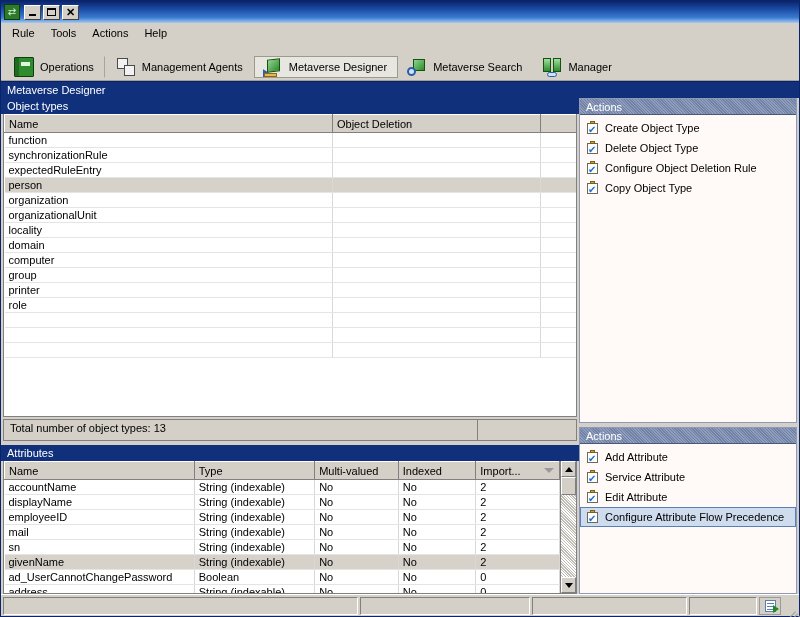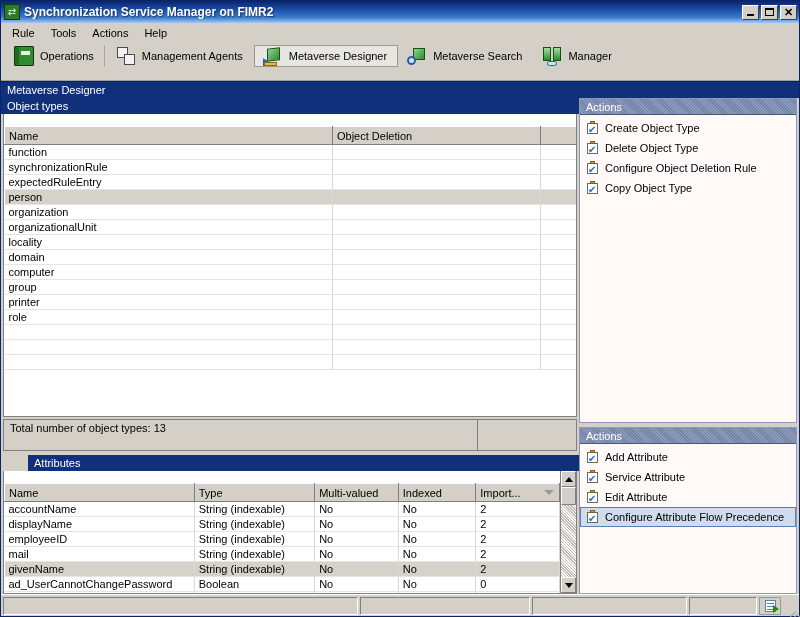--- a/index.html
+++ b/index.html
@@ -75,21 +75,21 @@
     padding: 2px 8px;
     font-size: 11px;
     color: #000;
     cursor: default;
   }
 
   
   .toolbar {
     height: 38px;
     background: #d4d0c8;
-    display: flex; align-items: flex-start;
+    display: flex; align-items: flex-end;
     padding: 2px 2px 0 4px;
     flex: none;
     border-bottom: 1px solid #a0a0a0;
   }
   .tbtab {
     display: flex; align-items: center; gap: 6px;
     padding: 0 10px 0 8px;
     cursor: pointer;
     font-size: 11px;
     color: #000;
@@ -164,21 +164,20 @@
     flex: 1;
     display: flex; flex-direction: column;
     min-height: 0;
     overflow: hidden;
   }
   table.grid {
     width: 100%;
     border-collapse: collapse;
     table-layout: fixed;
     font-size: 11px;
-    margin-top: 12px;
   }
   table.grid th {
     background: #d4d0c8;
     border-right: 1px solid #808080;
     border-bottom: 1px solid #808080;
     border-top: 1px solid #ffffff;
     border-left: 1px solid #ffffff;
     text-align: left;
     font-weight: normal;
     padding: 2px 4px;
@@ -202,21 +201,21 @@
     position: absolute; right: 5px; top: 6px;
     width: 0; height: 0;
     border-left: 5px solid transparent;
     border-right: 5px solid transparent;
     border-top: 5px solid #9a9a9a;
   }
   .statusline {
     background: #d4d0c8;
     border: 1px solid #808080;
     margin: 2px 2px 0 2px;
-    height: 32px;
+    height: 22px;
     display: flex;
     flex: none;
     font-size: 11px;
   }
   .statusline .p1 { flex: 1; padding: 2px 6px; border-right: 1px solid #808080; overflow: hidden; white-space: nowrap;}
   .statusline .p2 { width: 98px; }
 
   
   .actpanel {
     background: #fffaf8;
@@ -346,21 +345,20 @@
 </style>
 </head>
 <body>
 
 <div class="window">
 
   <div class="titlebar">
     <div class="title-icon">
         <span class="gl">⇄</span>
       </div>
-    <div class="title-text">Synchronization Service Manager on FIMR2</div>
     <div class="title-buttons">
       <div class="tbtn min">
           <i></i>
         </div>
       <div class="tbtn max">
           <i></i>
         </div>
       <div class="tbtn close">
           <i>✕</i>
         </div>
@@ -507,21 +505,21 @@
               </tr>
           </tbody>
         </table>
       </div>
 
       <div class="statusline">
         <div class="p1">Total number of object types: 13</div>
         <div class="p2"></div>
       </div>
 
-      <div class="sectionhdr" style="margin-top:4px;margin-left:27px;">Attributes</div>
+      <div class="sectionhdr" style="margin-top:4px;">Attributes</div>
       <div class="gridwrap" style="flex:1; display:flex; flex-direction:row;">
         <div style="flex:1; overflow:hidden;">
           <table class="grid">
             <colgroup>
                 <col style="width:186px">
                 <col style="width:118px">
                 <col style="width:82px">
                 <col style="width:76px">
                 <col style="width:82px">
               </colgroup>
@@ -554,20 +552,27 @@
                 </tr>
               <tr>
                   <td>employeeID</td>
                   <td>String (indexable)</td>
                   <td>No</td>
                   <td>No</td>
                   <td>2</td>
                 </tr>
               <tr>
                   <td>mail</td>
+                  <td>String (indexable)</td>
+                  <td>No</td>
+                  <td>No</td>
+                  <td>2</td>
+                </tr>
+              <tr>
+                  <td>sn</td>
                   <td>String (indexable)</td>
                   <td>No</td>
                   <td>No</td>
                   <td>2</td>
                 </tr>
               <tr class="sel">
                   <td>givenName</td>
                   <td>String (indexable)</td>
                   <td>No</td>
                   <td>No</td>

